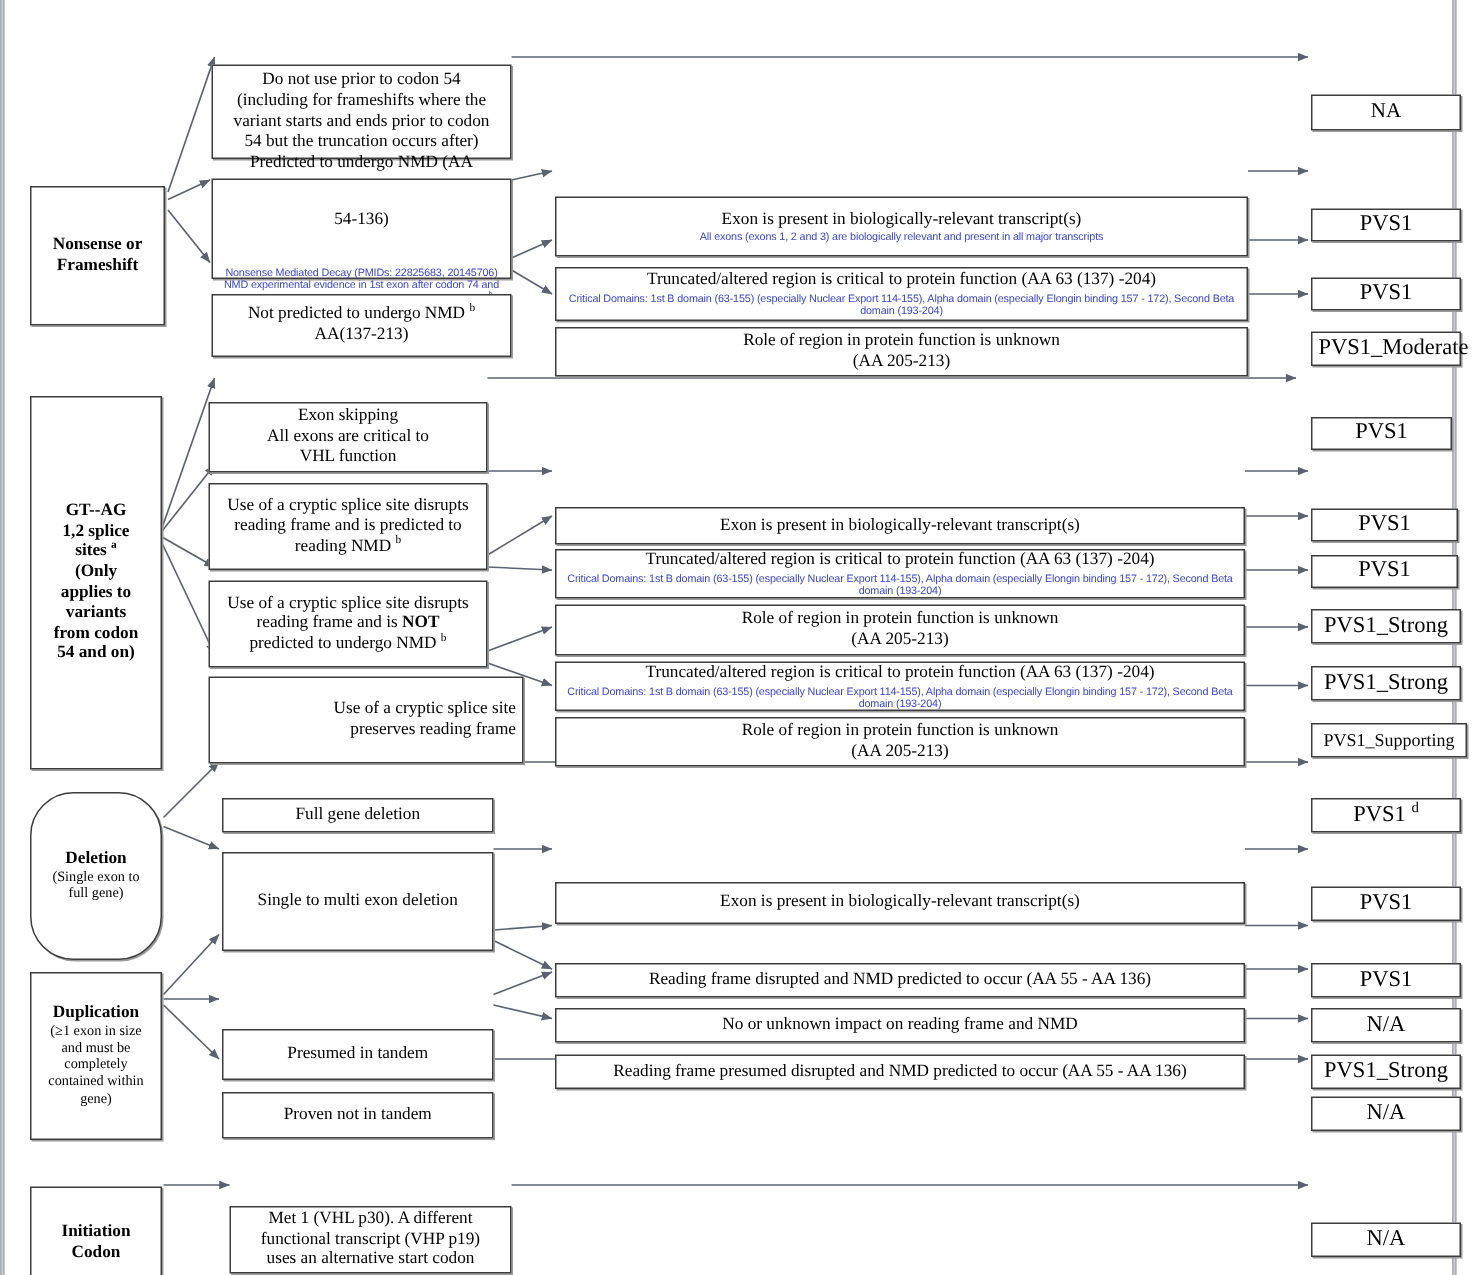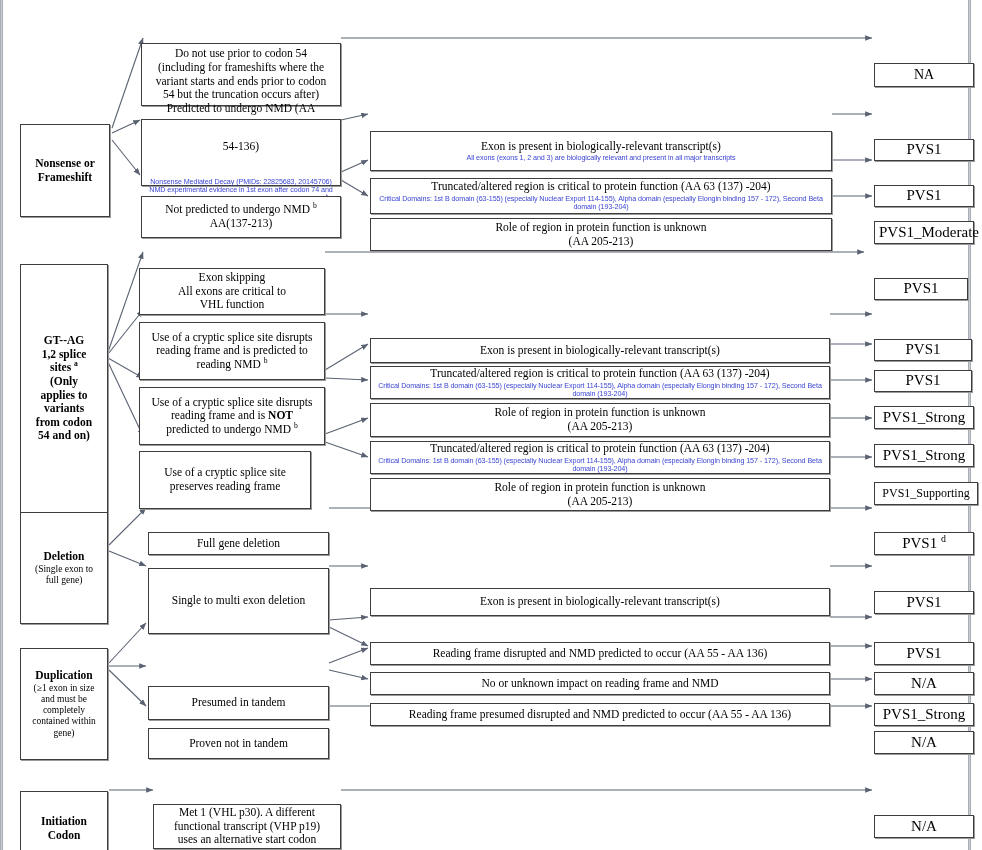--- a/index.html
+++ b/index.html
@@ -215,21 +215,21 @@
     <span class="t">reading frame and is predicted to</span>
     <span class="t"><span>reading NMD</span> <sup>b</sup></span>
   </div>
 
   <div class="node mid" style="left:139px; top:351px; width:186px; height:58px;">
     <span class="t">Use of a cryptic splice site disrupts</span>
     <span class="t">reading frame and is <span class="nb">NOT</span></span>
     <span class="t">predicted to undergo NMD <sup>b</sup></span>
   </div>
 
-  <div class="node mid" style="left:139px; top:415px; width:172px; height:58px;">
+  <div class="node mid" style="left:139px; top:415px; width:210px; height:58px;text-align:right;">
     <span class="t">Use of a cryptic splice site</span>
     <span class="t">preserves reading frame</span>
   </div>
 
   <div class="node mid" style="left:370px; top:302px; width:460px; height:25px;">
     <span class="t">Exon is present in biologically-relevant transcript(s)</span>
   </div>
 
   <div class="node mid" style="left:370px; top:330px; width:460px; height:33px;">
     <span class="t">Truncated/altered region is critical to protein function (AA 63 (137) -204)</span>
@@ -263,21 +263,21 @@
   <div class="node out" style="left:874px; top:370px; width:100px; height:23px;">
     <span class="t">PVS1_Strong</span>
   </div>
   <div class="node out" style="left:874px; top:408px; width:100px; height:23px;">
     <span class="t">PVS1_Strong</span>
   </div>
   <div class="node out" style="left:874px; top:446px; width:104px; height:23px; font-size:12px;">
     <span class="t">PVS1_Supporting</span>
   </div>
 
-  <div class="node cat" style="left:20px; top:476px; width:88px; height:112px;">
+  <div class="node cat" style="left:20px; top:492px; width:88px; height:112px;border-radius:29px;">
     <span class="t">Deletion</span>
     <span class="small">(Single exon to</span>
     <span class="small">full gene)</span>
   </div>
 
   <div class="node mid" style="left:148px; top:496px; width:181px; height:23px;">
     <span class="t">Full gene deletion</span>
   </div>
 
   <div class="node mid" style="left:148px; top:532px; width:181px; height:66px;">

